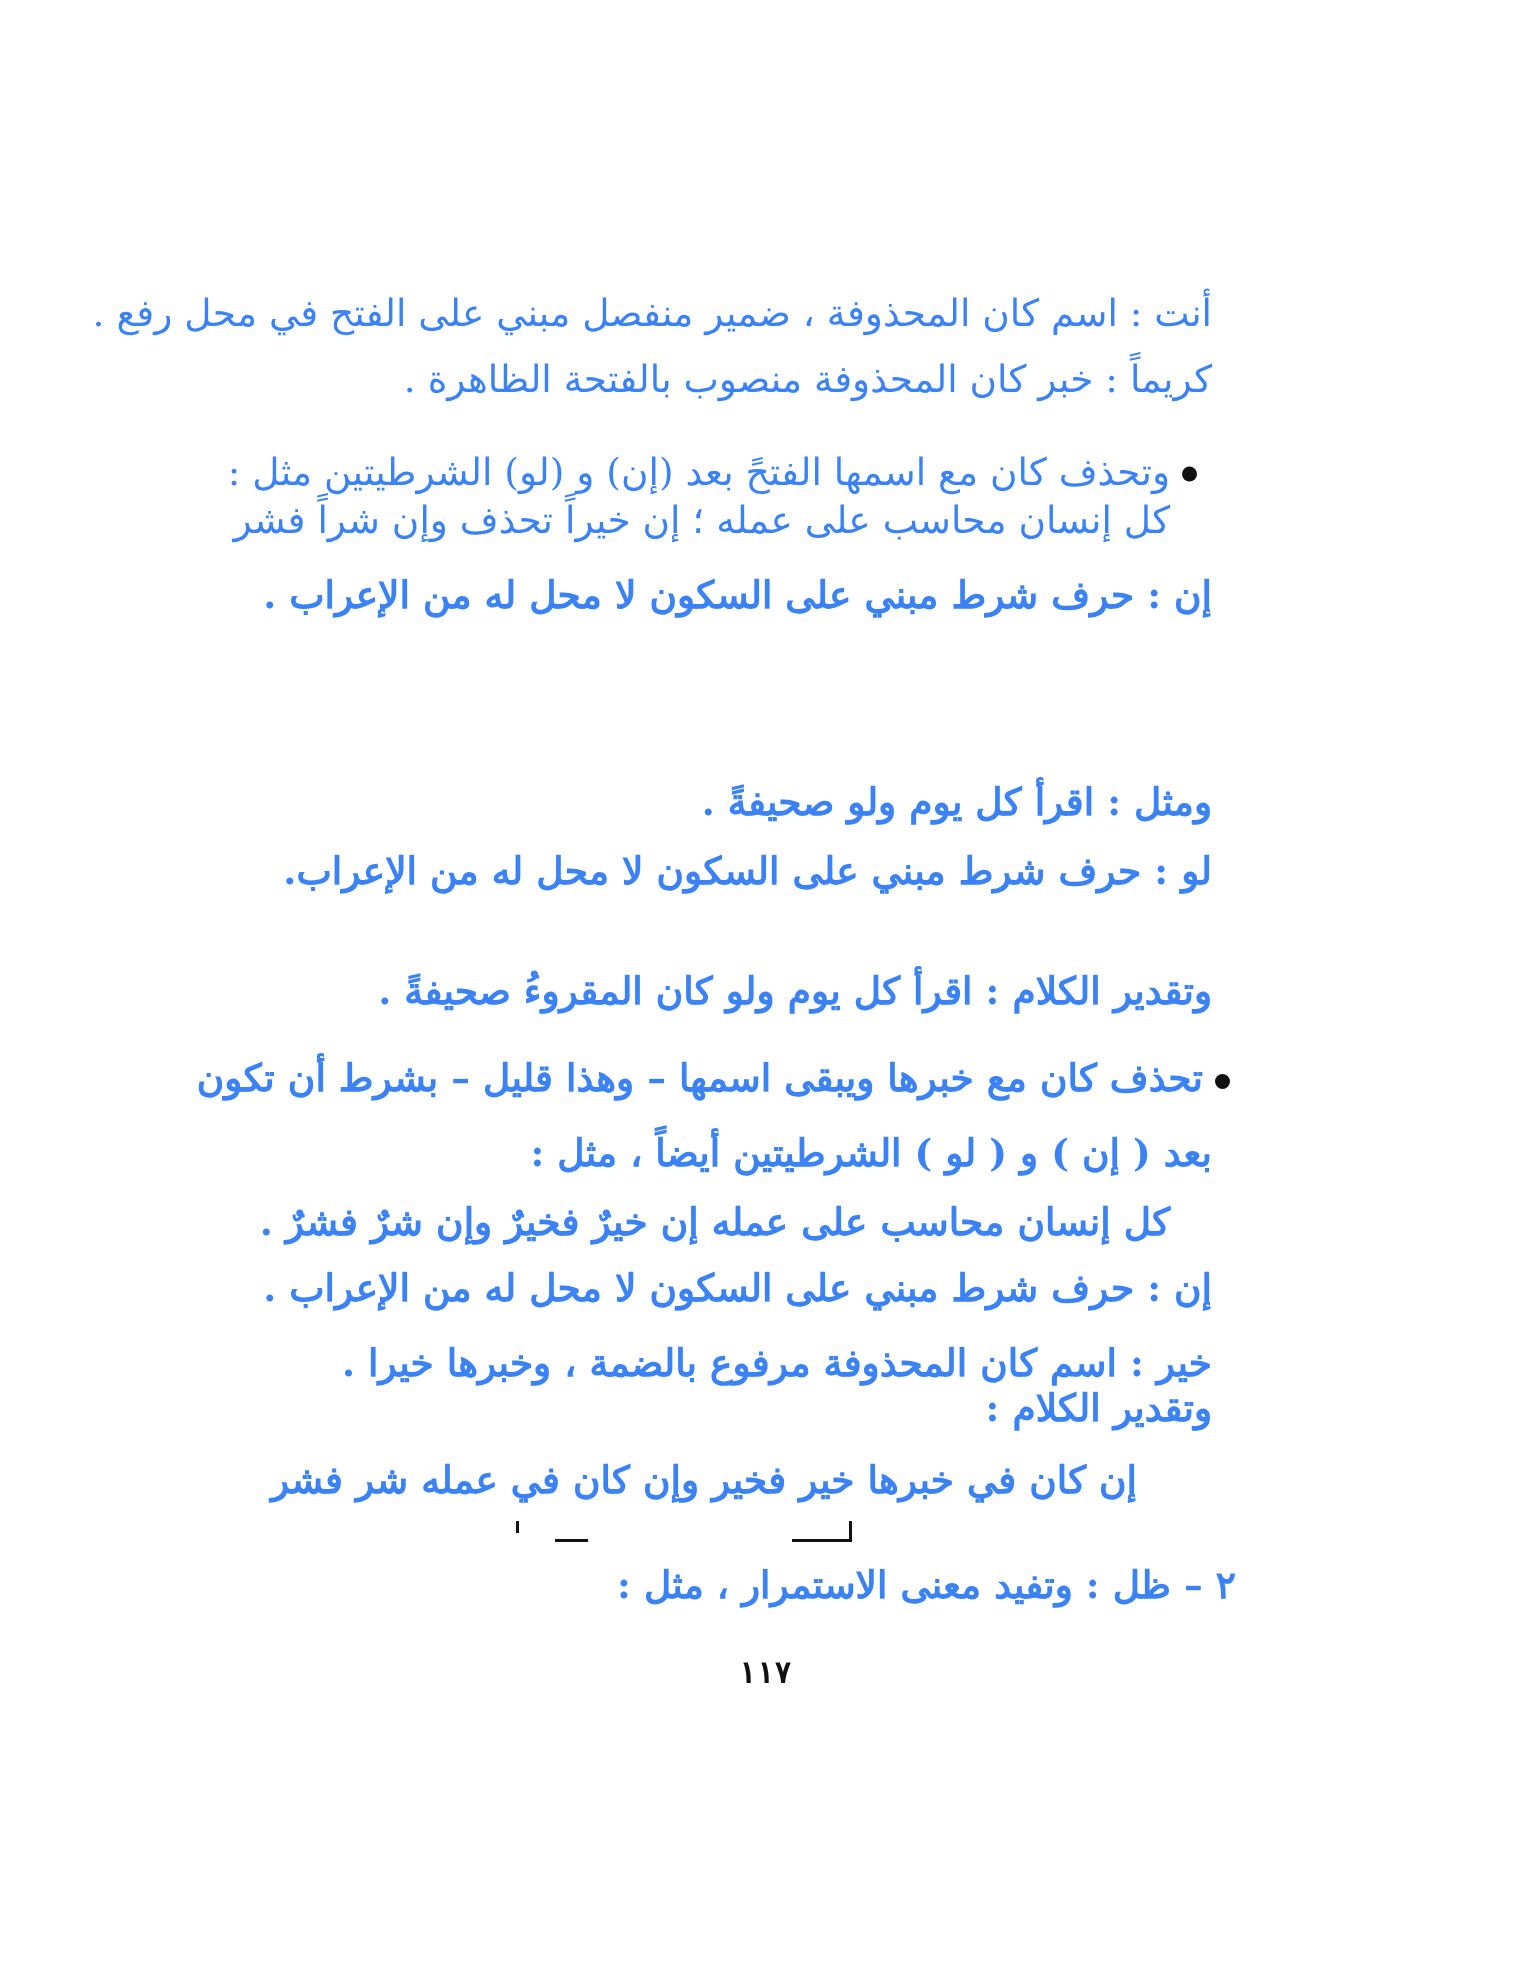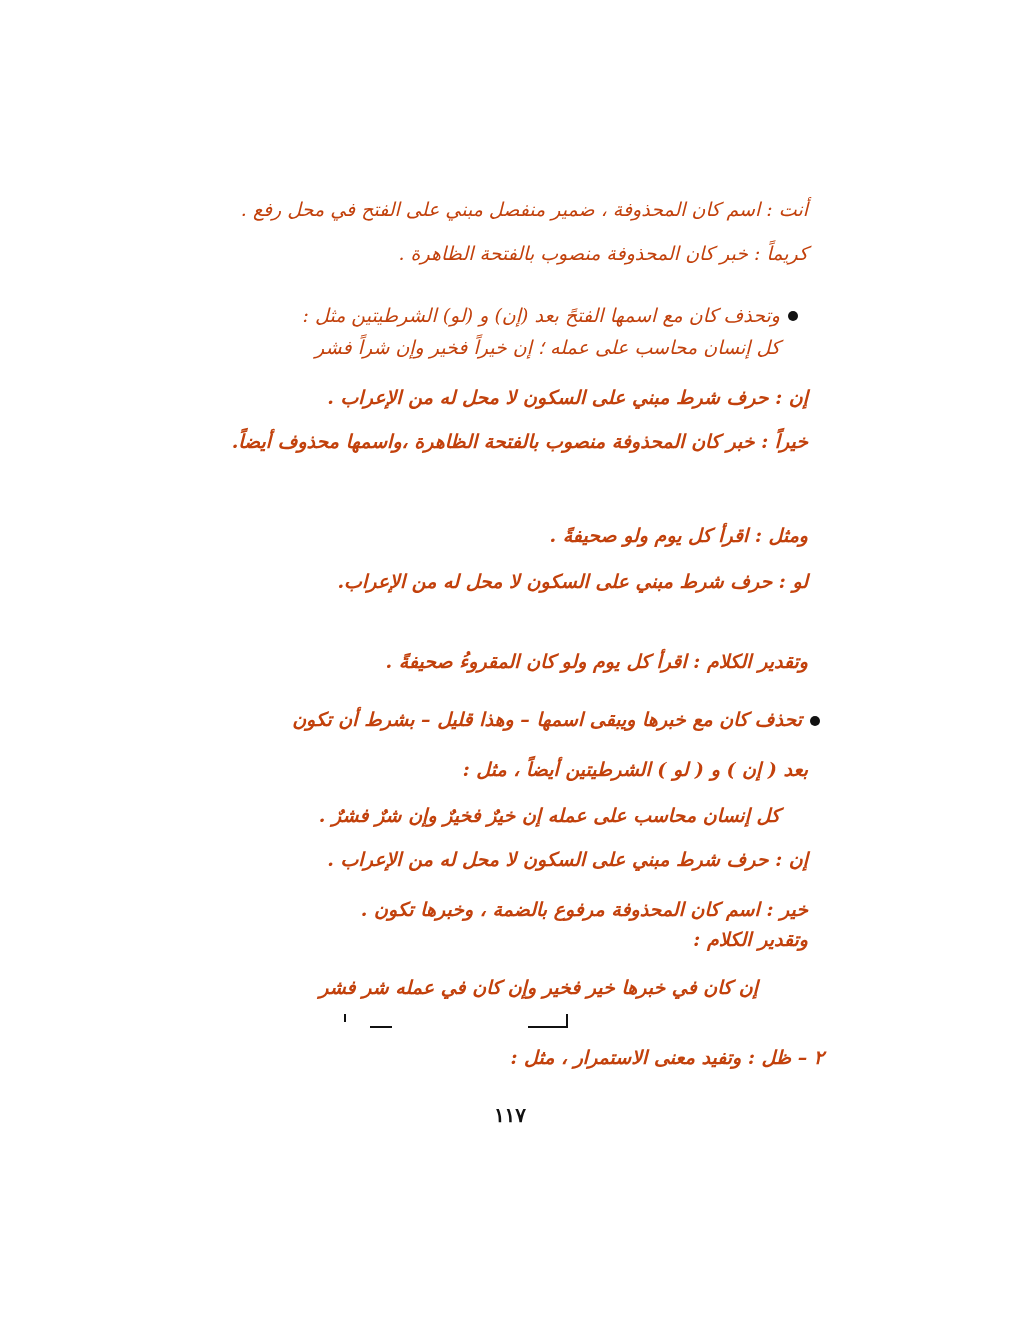--- a/index.html
+++ b/index.html
@@ -3,66 +3,64 @@
 <meta charset="utf-8">
 <style>
   html, body { margin: 0; padding: 0; background: #ffffff; }
   body { width: 1020px; height: 1320px; position: relative; overflow: hidden; }
   .page { position: absolute; left: 0; top: 0; width: 1020px; height: 1320px; background: #ffffff; }
   .line {
     position: absolute;
     direction: rtl;
     unicode-bidi: embed;
     font-family: "DejaVu Serif", "Liberation Serif", serif;
-    font-size: 19px;
-    color: #c2410c;
+    font-size: 25px;
+    color: #3b82f6;
     white-space: nowrap;
     line-height: 26px;
-    font-style: italic;
   }
   .b { font-weight: bold; }
   .bullet {
     position: absolute;
     width: 10px; height: 10px; border-radius: 50%;
     background: #111111;
   }
   .tick {
     position: absolute; background: #111;
   }
   .pagenum {
     position: absolute; left: 0; width: 1020px; text-align: center;
-    font-family: Liberation Serif, serif; font-size: 20px; font-weight: bold; color: #111;
+    font-family: Liberation Mono, monospace; font-size: 20px; font-weight: bold; color: #111;
     direction: rtl;
   }
 </style>
 </head>
 <body>
 
 <div class="page">
 
   <div class="line" style="right:212px; top:196px;">أنت : اسم كان المحذوفة ، ضمير منفصل مبني على الفتح في محل رفع .</div>
   <div class="line" style="right:212px; top:240px;">كريماً : خبر كان المحذوفة منصوب بالفتحة الظاهرة .</div>
 
   <div class="bullet" style="left:788px; top:311px;"></div>
   <div class="line" style="right:240px; top:302px;">وتحذف كان مع اسمها الفتحً بعد (إن) و (لو) الشرطيتين مثل :</div>
-  <div class="line" style="right:240px; top:334px;">كل إنسان محاسب على عمله ؛ إن خيراً فخير وإن شراً فشر</div>
+  <div class="line" style="right:240px; top:334px;">كل إنسان محاسب على عمله ؛ إن خيراً تحذف وإن شراً فشر</div>
 
   <div class="line b" style="right:212px; top:384px;">إن  :  حرف شرط مبني على السكون لا محل له من الإعراب .</div>
-  <div class="line b" style="right:212px; top:428px;">خيراً : خبر كان المحذوفة منصوب بالفتحة الظاهرة ،واسمها محذوف أيضاً.</div>
   <div class="line b" style="right:212px; top:522px;">ومثل :  اقرأ كل يوم ولو صحيفةً .</div>
   <div class="line b" style="right:212px; top:568px;">لو    :  حرف شرط مبني على السكون لا محل له من الإعراب.</div>
   <div class="line b" style="right:212px; top:648px;margin-left:36px;">وتقدير الكلام : اقرأ كل يوم ولو كان المقروءُ صحيفةً .</div>
 
   <div class="bullet" style="left:810px; top:716px;"></div>
   <div class="line b" style="right:218px; top:706px;">تحذف كان مع خبرها ويبقى اسمها – وهذا قليل – بشرط أن تكون</div>
   <div class="line b" style="right:212px; top:756px;">بعد ( إن ) و ( لو ) الشرطيتين أيضاً ، مثل :</div>
 
   <div class="line b" style="right:240px; top:802px;">كل إنسان محاسب على عمله إن خيرٌ فخيرٌ وإن شرٌ فشرٌ .</div>
   <div class="line b" style="right:212px; top:846px;">إن : حرف شرط مبني على السكون لا محل له من الإعراب .</div>
-  <div class="line b" style="right:212px; top:896px;">خير : اسم كان المحذوفة مرفوع بالضمة ، وخبرها تكون .</div>
+  <div class="line b" style="right:212px; top:896px;">خير : اسم كان المحذوفة مرفوع بالضمة ، وخبرها خيرا .</div>
   <div class="line b" style="right:212px; top:926px;margin-left:28px;">وتقدير الكلام :</div>
 
   <div class="line b" style="right:262px; top:974px;">إن كان في خبرها خير فخير وإن كان في عمله شر فشر</div>
 
   <div class="tick" style="left:528px; top:1026px; width:40px; height:2px;"></div>
   <div class="tick" style="left:566px; top:1014px; width:2px; height:14px;"></div>
   <div class="tick" style="left:370px; top:1026px; width:22px; height:2px;"></div>
   <div class="tick" style="left:344px; top:1014px; width:2px; height:8px;"></div>
 
   <div class="line b" style="right:196px; top:1044px;">٢ – ظل : وتفيد معنى الاستمرار ، مثل :</div>

